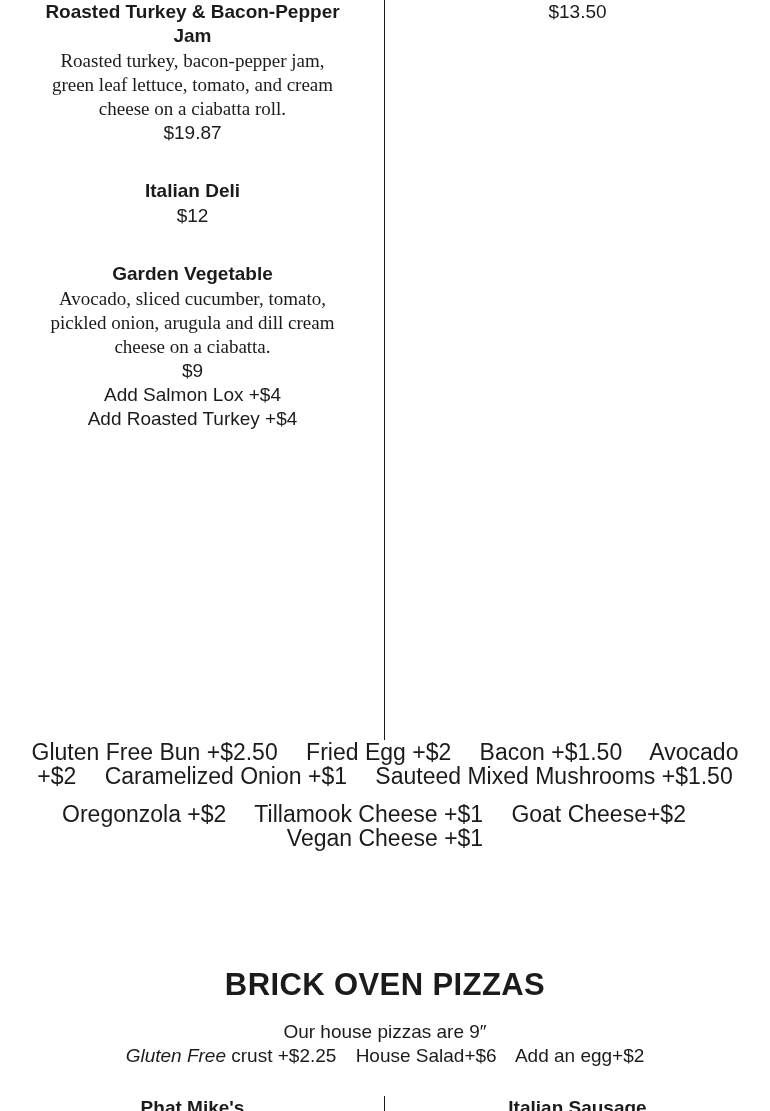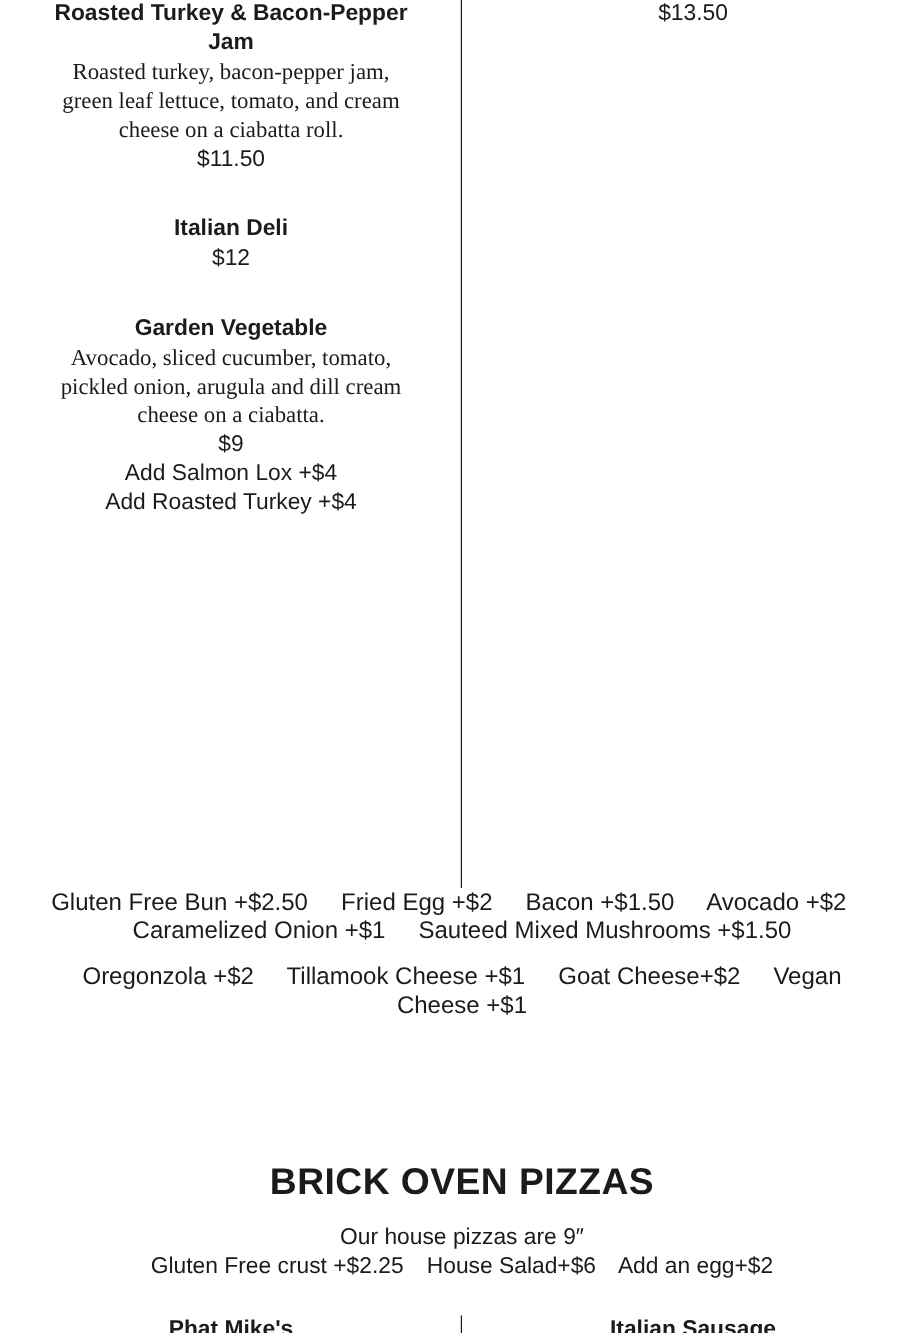--- a/index.html
+++ b/index.html
@@ -79,21 +79,21 @@
     width: 770px;
     text-align: center;
   }
   .addons-title {
     font-weight: bold;
     font-size: 19px;
     line-height: 26px;
     margin-bottom: 11px;
   }
   .addons-row {
-    font-size: 20px;
+    font-size: 23px;
     line-height: 24px;
     padding: 0 24px;
   }
   .addons-row .gap {
     display: inline-block;
     width: 22px;
   }
   .addons-row.row-2 {
     margin-top: 14px;
     padding: 0 50px;
@@ -117,20 +117,21 @@
   .pizzas-sub {
     font-size: 19px;
     line-height: 24px;
     margin-top: 15px;
   }
   .pizzas-sub2 {
     font-size: 19px;
     line-height: 24px;
   }
   .pizzas-sub2 .gf {
+    font-style: italic;
   }
   .pizzas-sub2 .gap {
     display: inline-block;
     width: 14px;
   }
 
   
   .pizza-cols {
     position: absolute;
     top: 1096px;
@@ -165,21 +166,21 @@
 <div class="page">
 
   <div class="columns">
     <div class="divider"></div>
 
     <div class="col col-left">
 
       <div class="item">
         <div class="item-name">Roasted Turkey &amp; Bacon-Pepper Jam</div>
         <div class="item-desc">Roasted turkey, bacon-pepper jam, green leaf lettuce, tomato, and cream cheese on a ciabatta roll.</div>
-        <div class="item-price">$11.50</div>
+        <div class="item-price">$19.87</div>
       </div>
 
       <div class="item">
         <div class="item-name">Italian Deli</div>
         <div class="item-price">$12</div>
       </div>
 
       <div class="item">
         <div class="item-name">Garden Vegetable</div>
         <div class="item-desc">Avocado, sliced cucumber, tomato, pickled onion, arugula and dill cream cheese on a ciabatta.</div>

